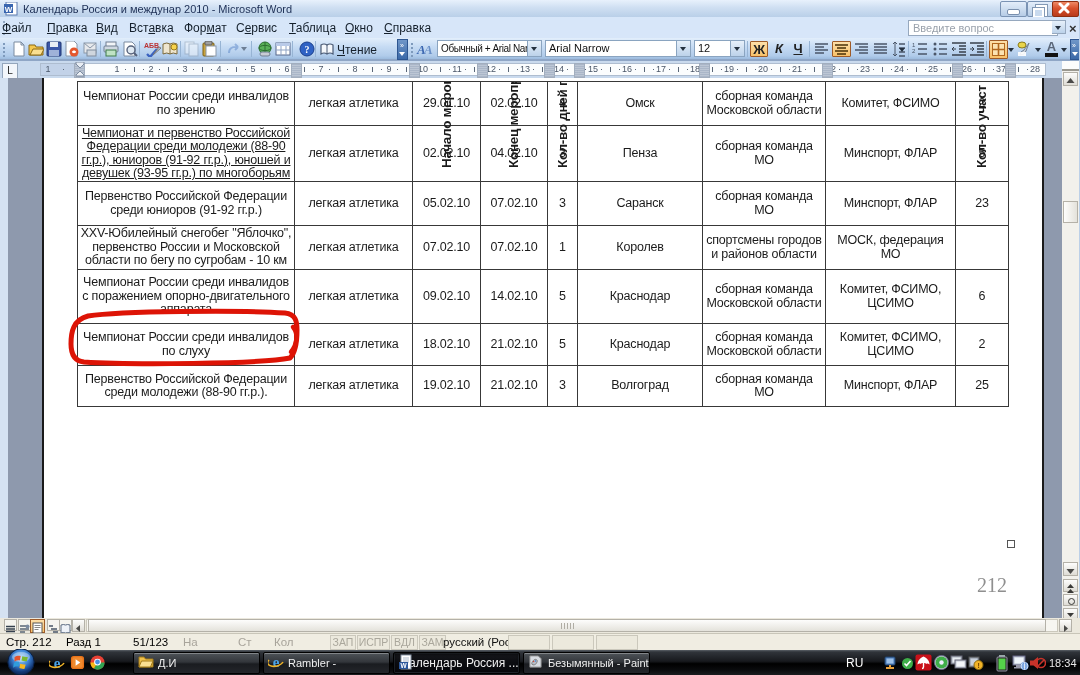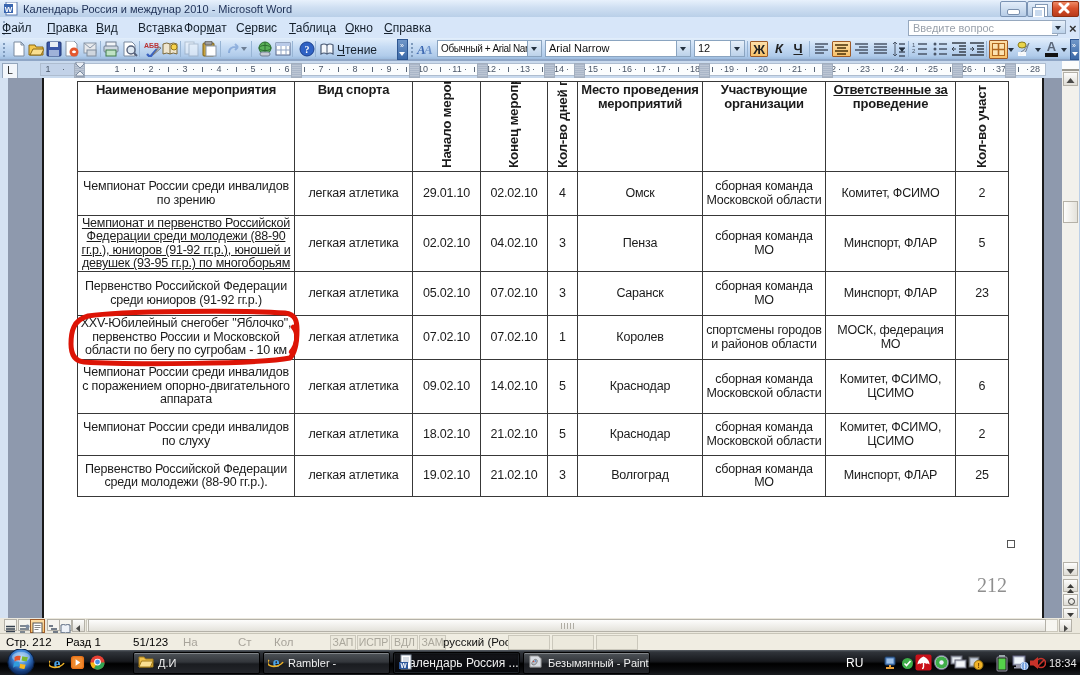--- a/index.html
+++ b/index.html
@@ -82,21 +82,21 @@
     <svg width="23" height="12" style="position:absolute;left:0;top:0">
       <path d="M7 2 L15 10 M15 2 L7 10" stroke="#fff" stroke-width="3" stroke-linecap="round"></path>
     </svg>
   </div>
 
 <div class="abs" id="menubar"></div>
 <div class="abs" style="left:3px;top:21px;width:2px;height:14px;background-image:repeating-linear-gradient(0deg,#93a9c4 0 2px,transparent 2px 4px);"></div>
 <div class="abs menuitem" style="left:2px"><u>Ф</u>айл</div>
 <div class="abs menuitem" style="left:47px"><u>П</u>равка</div>
 <div class="abs menuitem" style="left:96px"><u>В</u>ид</div>
-<div class="abs menuitem" style="left:138px">Вст<u>а</u>вка</div>
+<div class="abs menuitem" style="left:129px">Вст<u>а</u>вка</div>
 <div class="abs menuitem" style="left:184px">Фор<u>м</u>ат</div>
 <div class="abs menuitem" style="left:236px">С<u>е</u>рвис</div>
 <div class="abs menuitem" style="left:289px"><u>Т</u>аблица</div>
 <div class="abs menuitem" style="left:345px"><u>О</u>кно</div>
 <div class="abs menuitem" style="left:384px"><u>С</u>правка</div>
 <div class="abs" id="qbox">Введите вопрос</div>
 <div class="abs" style="left:1052px;top:20px;width:14px;height:14px;background:linear-gradient(180deg,#e7f0fa,#bcd2ea);border:1px solid #96a8be;border-left:none;box-sizing:border-box">
     <div style="position:absolute;left:3px;top:5px;border-left:3.5px solid transparent;border-right:3.5px solid transparent;border-top:4px solid #25313f"></div>
   </div>
 <div class="abs" style="left:1069px;top:21px;font-size:13px;font-weight:bold;color:#333">×</div>
@@ -408,31 +408,20 @@
       <col style="width:118px">
       <col style="width:68px">
       <col style="width:67px">
       <col style="width:30px">
       <col style="width:125px">
       <col style="width:123px">
       <col style="width:130px">
       <col style="width:53px">
     </colgroup>
 <tbody>
-      <tr style="height:90px">
- <td class="hd">Наименование мероприятия</td>
- <td class="hd">Вид спорта</td>
- <td></td>
-        <td></td>
-        <td></td>
- <td class="hd">Место проведения<br>мероприятий</td>
- <td class="hd">Участвующие<br>организации</td>
- <td class="hd"><u>Ответственные за</u><br>проведение</td>
- <td></td>
-</tr>
 <tr style="height:44px">
  <td>Чемпионат России среди инвалидов<br>по зрению</td>
         <td>легкая атлетика</td>
         <td>29.01.10</td>
         <td>02.02.10</td>
         <td>4</td>
         <td>Омск</td>
         <td>сборная команда<br>Московской области</td>
         <td>Комитет, ФСИМО</td>
         <td>2</td>

